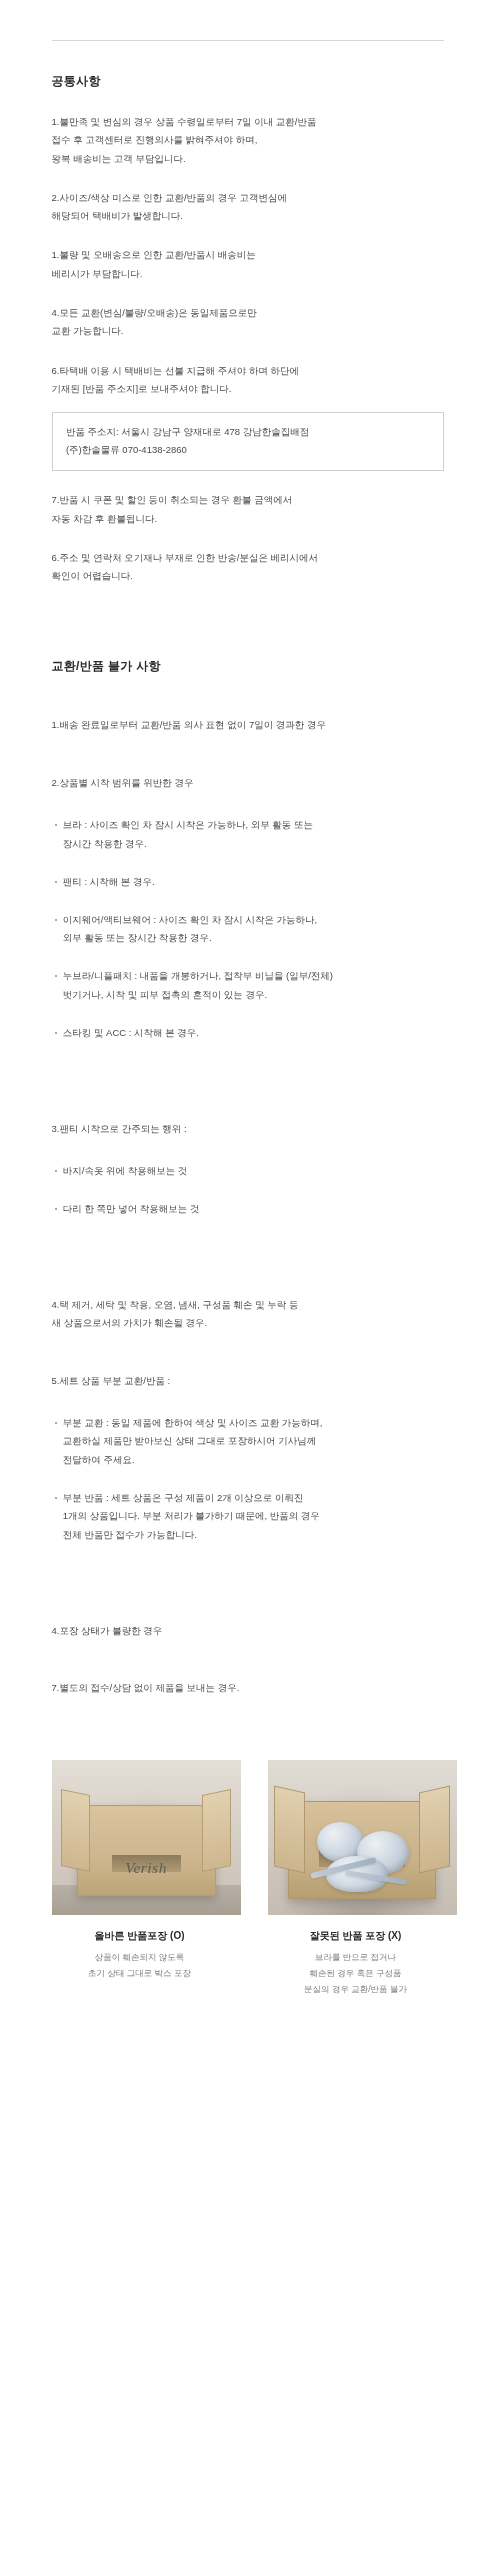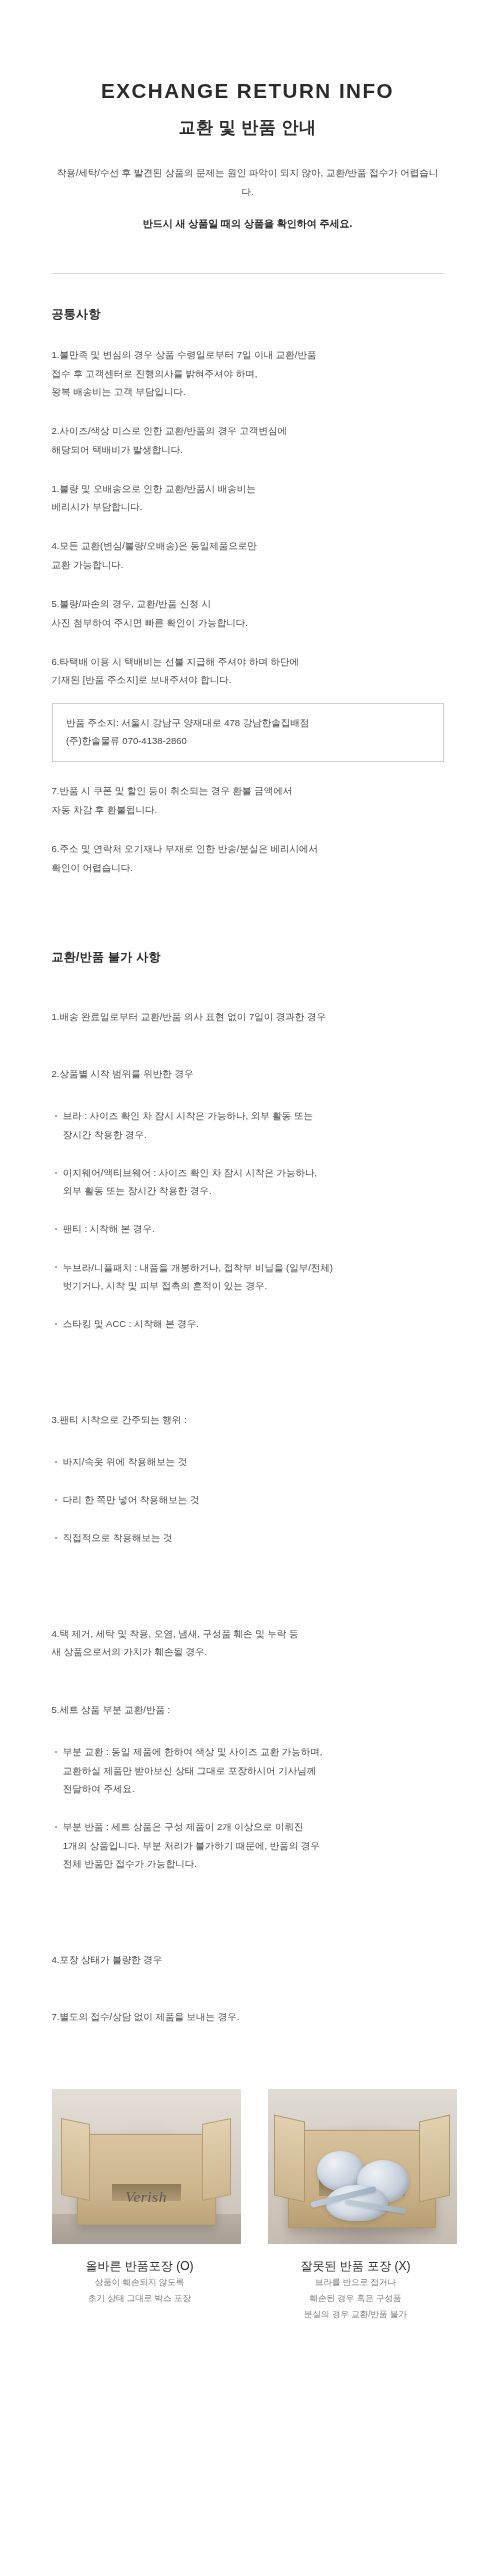--- a/index.html
+++ b/index.html
@@ -244,62 +244,52 @@
     position: absolute;
     background: linear-gradient(90deg,#c3ccd8,#9fb0c0);
     border-radius: 3.1px;
     box-shadow: 0 1px 2.1px rgba(0,0,0,.12);
   }
   .strap.s1 { left: 42px; top: 105px; width: 67px; height: 6.2px; transform: rotate(-14deg); }
   .strap.s2 { left: 77px; top: 115px; width: 62px; height: 5.2px; transform: rotate(9deg); }
 
   .photo-caption {
     margin-top: 14.4px;
-    font-size: 12px;
-    font-weight: normal;
+    font-size: 10px;
+    font-weight: bold;
     color: #2b2b2b;
   }
   .photo-desc {
-    margin-top: 0;
+    margin-top: 7px;
     font-size: 8.5px;
     line-height: 1.85;
     color: #7b7b7b;
     white-space: pre-line;
   }
 </style>
 </head>
 <body>
 
 <div class="page">
 
-  <div class="header inner">
-    <h1 class="title-en">EXCHANGE
-RETURN INFO</h1>
-    <h2 class="title-ko">교환 및 반품 안내</h2>
-    <p class="lead">착용/세탁/수선 후 발견된 상품의 문제는
-원인 파악이 되지 않아, 교환/반품 접수가 어렵습니다.</p>
-    <p class="lead-strong">반드시 새 상품일 때의 상품을 확인하여 주세요.</p>
-  </div>
 
   <div class="divider"></div>
 
   <div class="inner section">
     <h3 class="section-title">공통사항</h3>
 
     <p class="item">1.불만족 및 변심의 경우 상품 수령일로부터 7일 이내 교환/반품
 접수 후 고객센터로 진행의사를 밝혀주셔야 하며,
 왕복 배송비는 고객 부담입니다.</p>
     <p class="item">2.사이즈/색상 미스로 인한 교환/반품의 경우 고객변심에
 해당되어 택배비가 발생합니다.</p>
     <p class="item">1.불량 및 오배송으로 인한 교환/반품시 배송비는
 베리시가 부담합니다.</p>
     <p class="item">4.모든 교환(변심/불량/오배송)은 동일제품으로만
 교환 가능합니다.</p>
-    <p class="item">5.불량/파손의 경우, 교환/반품 신청 시
-사진 첨부하여 주시면 빠른 확인이 가능합니다.</p>
     <p class="item" style="margin-bottom:0;">6.타택배 이용 시 택배비는 선불 지급해 주셔야 하며 하단에
 기재된 [반품 주소지]로 보내주셔야 합니다.</p>
 
     <div class="address-box">반품 주소지: 서울시 강남구 양재대로 478 강남한솔집배점
 (주)한솔물류 070-4138-2860</div>
 
     <p class="item">7.반품 시 쿠폰 및 할인 등이 취소되는 경우 환불 금액에서
 자동 차감 후 환불됩니다.</p>
     <p class="item">6.주소 및 연락처 오기재나 부재로 인한 반송/분실은 베리시에서
 확인이 어렵습니다.</p>
@@ -310,35 +300,34 @@
 
     <div class="item">
       <span>1.배송 완료일로부터 교환/반품 의사 표현 없이 7일이 경과한 경우</span>
     </div>
 
     <div class="item">
       <span>2.상품별 시착 범위를 위반한 경우</span>
       <ul class="sub-list">
         <li>브라 : 사이즈 확인 차 잠시 시착은 가능하나, 외부 활동 또는
 장시간 착용한 경우.</li>
+        <li>팬티 : 시착해 본 경우.</li>
         <li>이지웨어/액티브웨어 : 사이즈 확인 차 잠시 시착은 가능하나,
 외부 활동 또는 장시간 착용한 경우.</li>
-        <li>팬티 : 시착해 본 경우.</li>
         <li>누브라/니플패치 : 내품을 개봉하거나, 접착부 비닐을 (일부/전체)
 벗기거나, 시착 및 피부 접촉의 흔적이 있는 경우.</li>
         <li>스타킹 및 ACC : 시착해 본 경우.</li>
       </ul>
     </div>
 
     <div class="item">
       <span>3.팬티 시착으로 간주되는 행위 :</span>
       <ul class="sub-list">
         <li>바지/속옷 위에 착용해보는 것</li>
         <li>다리 한 쪽만 넣어 착용해보는 것</li>
-        <li>직접적으로 착용해보는 것</li>
       </ul>
     </div>
 
     <div class="item">
       <span>4.택 제거, 세탁 및 착용, 오염, 냄새, 구성품 훼손 및 누락 등
 새 상품으로서의 가치가 훼손될 경우.</span>
     </div>
 
     <div class="item">
       <span>5.세트 상품 부분 교환/반품 :</span>

